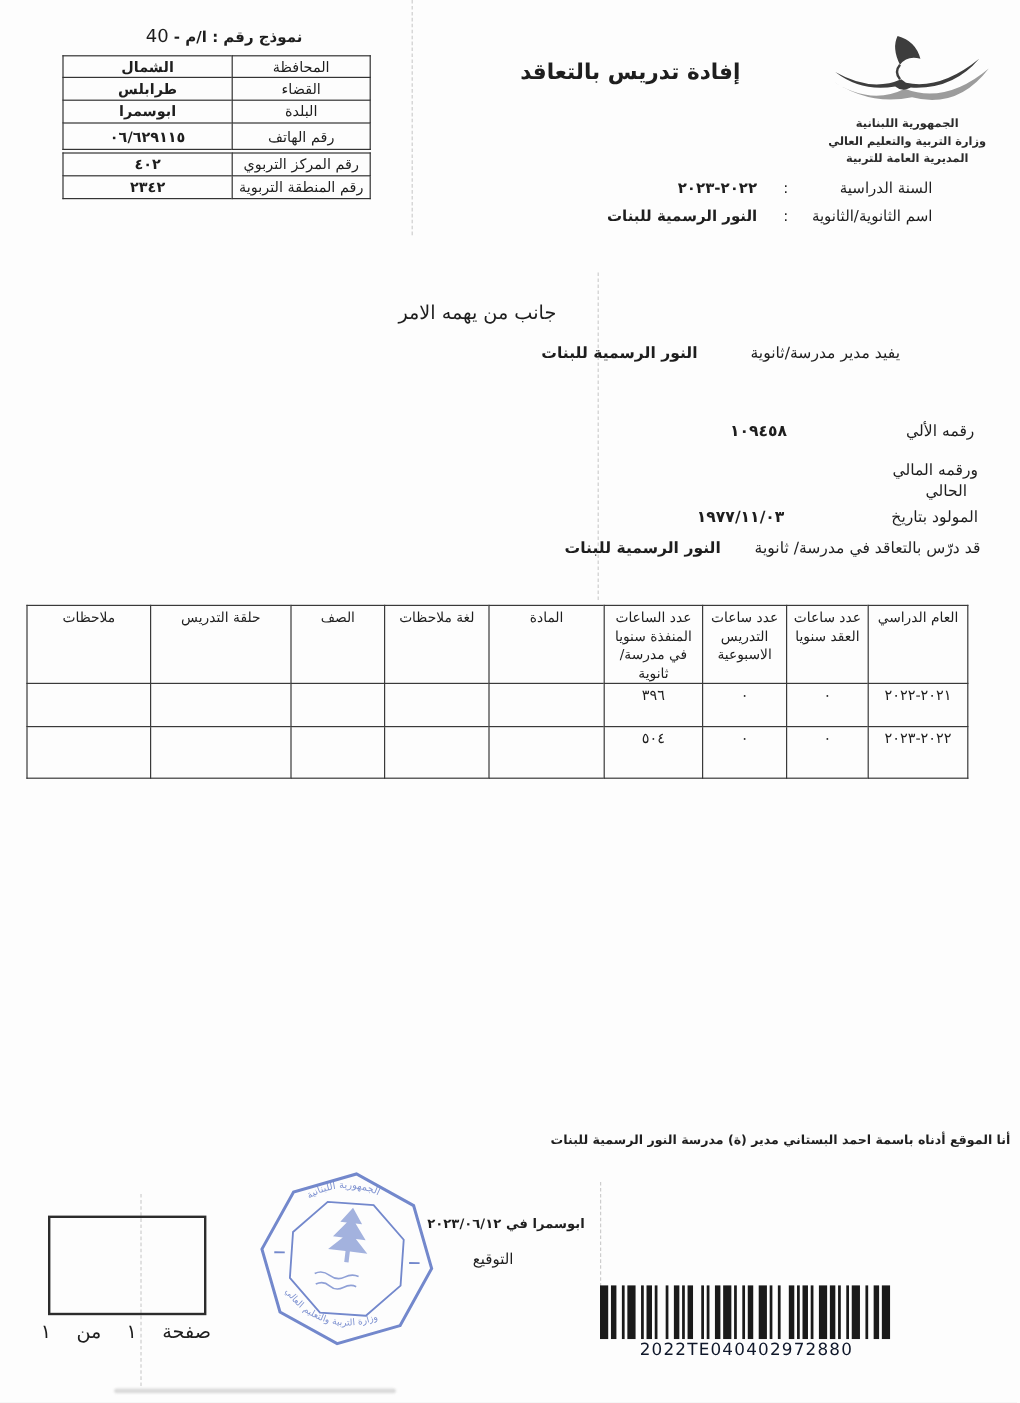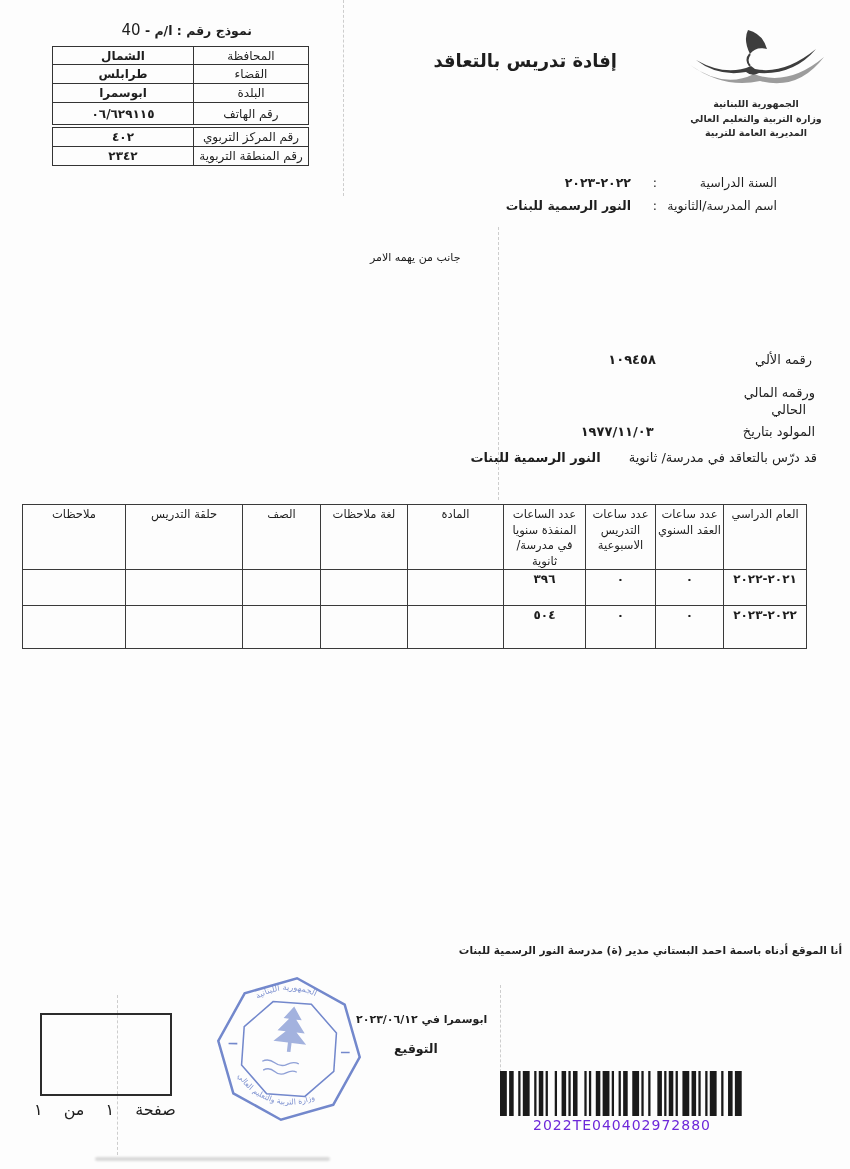--- a/index.html
+++ b/index.html
@@ -25,48 +25,48 @@
   .info-tbl td.lab{width:110px;}
   .info-tbl td.val{width:136px;font-weight:700;}
 
   
   .ministry{left:684px;top:97px;width:144px;text-align:center;font-weight:700;font-size:9.5px;line-height:14.5px;color:#2b2b2b;}
 
   .doc-title{right:233px;top:50px;font-size:18px;font-weight:700;white-space:nowrap;}
 
   
   .kv{right:73px;direction:rtl;white-space:nowrap;font-size:12.5px;}
-  .kv .k{display:inline-block;width:120px;margin-top:26px;}
+  .kv .k{display:inline-block;width:120px;}
   .kv .c{display:inline-block;width:4px;}
   .kv .v{margin-inline-start:22px;font-weight:700;}
 
-  .to-whom{left:370px;top:251px;font-size:11px;}
+  .to-whom{left:332px;top:251px;font-size:16px;}
 
   
   .line{direction:rtl;white-space:nowrap;font-size:13px;}
   .line .v{font-weight:700;}
 
   
   .hours{left:22px;top:504px;border-collapse:collapse;table-layout:fixed;direction:rtl;}
   .hours th,.hours td{border:1.5px solid #3a3a3a;vertical-align:top;text-align:center;padding:2px 1px 0 1px;}
   .hours th{font-weight:400;font-size:11.5px;line-height:1.35;height:62px;}
-  .hours td{font-weight:700;font-size:12px;}
+  .hours td{font-weight:400;font-size:12px;}
   .hours tr.r1 td{height:33px;}
   .hours tr.r2 td{height:40px;}
 
   .certifier{right:8px;top:944px;direction:rtl;font-size:10.5px;font-weight:700;white-space:nowrap;}
 
   .place-date{left:356px;top:1013px;direction:rtl;font-size:11px;font-weight:700;white-space:nowrap;}
-  .signature{left:394px;top:1041px;font-size:12.5px;font-weight:700;}
+  .signature{left:394px;top:1041px;font-size:12.5px;font-weight:400;}
 
   .stamp{left:210px;top:972px;width:158px;height:154px;opacity:.85;transform:rotate(7deg);}
 
   .barcode-wrap{left:500px;top:1071px;width:244px;text-align:center;}
   .barcode-svg{display:block;width:244px;height:45px;}
-  .barcode-text{font-size:14px;letter-spacing:1px;color:#6d28d9;margin-top:1px;font-family:"DejaVu Sans",sans-serif;}
+  .barcode-text{font-size:14px;letter-spacing:1px;color:#0f172a;margin-top:1px;font-family:"DejaVu Sans",sans-serif;}
 
   .stamp-box{left:40px;top:1013px;width:128px;height:79px;border:2px solid #2c2c2c;background:transparent;}
   .page-label{left:34px;top:1100px;direction:rtl;font-size:16px;word-spacing:16px;white-space:nowrap;}
 
   .smear{left:95px;top:1157px;width:235px;height:4px;background:#bdbdbd;opacity:.55;filter:blur(1px);border-radius:2px;}
 </style>
 </head>
 <body>
 
 <div class="page">
@@ -127,25 +127,29 @@
     <div>وزارة التربية والتعليم العالي</div>
     <div>المديرية العامة للتربية</div>
   </div>
 
   <div class="abs doc-title rtl">إفادة تدريس بالتعاقد</div>
 
   <div class="abs kv" style="top:149px;">
     <span class="k">السنة الدراسية</span><span class="c">:</span><span class="v" style="font-weight:600;">٢٠٢٢-٢٠٢٣</span>
   </div>
   <div class="abs kv" style="top:172px;">
-    <span class="k">اسم المدرسة/الثانوية</span><span class="c">:</span><span class="v">النور الرسمية للبنات</span>
+    <span class="k">اسم الثانوية/الثانوية</span><span class="c">:</span><span class="v">النور الرسمية للبنات</span>
   </div>
 
   <div class="abs to-whom rtl">جانب من يهمه الامر</div>
 
+  <div class="abs line" style="top:287px;right:100px;">
+    <span>يفيد مدير مدرسة/ثانوية</span>
+    <span class="v" style="margin-inline-start:40px;">النور الرسمية للبنات</span>
+  </div>
   <div class="abs line" style="top:352px;right:38px;">
     <span>رقمه الألي</span>
     <span class="v" style="margin-inline-start:95px;font-weight:600;">١٠٩٤٥٨</span>
   </div>
   <div class="abs line" style="top:384px;right:35px;line-height:17px;">
     <span>ورقمه المالي</span><br>
     <span style="padding-right:9px;">الحالي</span>
   </div>
   <div class="abs line" style="top:424px;right:35px;">
     <span>المولود بتاريخ</span>
@@ -164,21 +168,21 @@
         <col style="width:82px;">
       <col style="width:96px;">
         <col style="width:87px;">
         <col style="width:78px;">
         <col style="width:117px;">
         <col style="width:103px;">
     </colgroup>
     <tbody>
         <tr>
       <th>العام الدراسي</th>
-      <th>عدد ساعات العقد السنوي</th>
+      <th>عدد ساعات العقد سنويا</th>
       <th>عدد ساعات التدريس الاسبوعية</th>
       <th>عدد الساعات المنفذة سنويا في مدرسة/ثانوية</th>
       <th>المادة</th>
       <th>لغة ملاحظات</th>
       <th>الصف</th>
       <th>حلقة التدريس</th>
       <th>ملاحظات</th>
     </tr>
     <tr class="r1">
       <td>٢٠٢١-٢٠٢٢</td>

